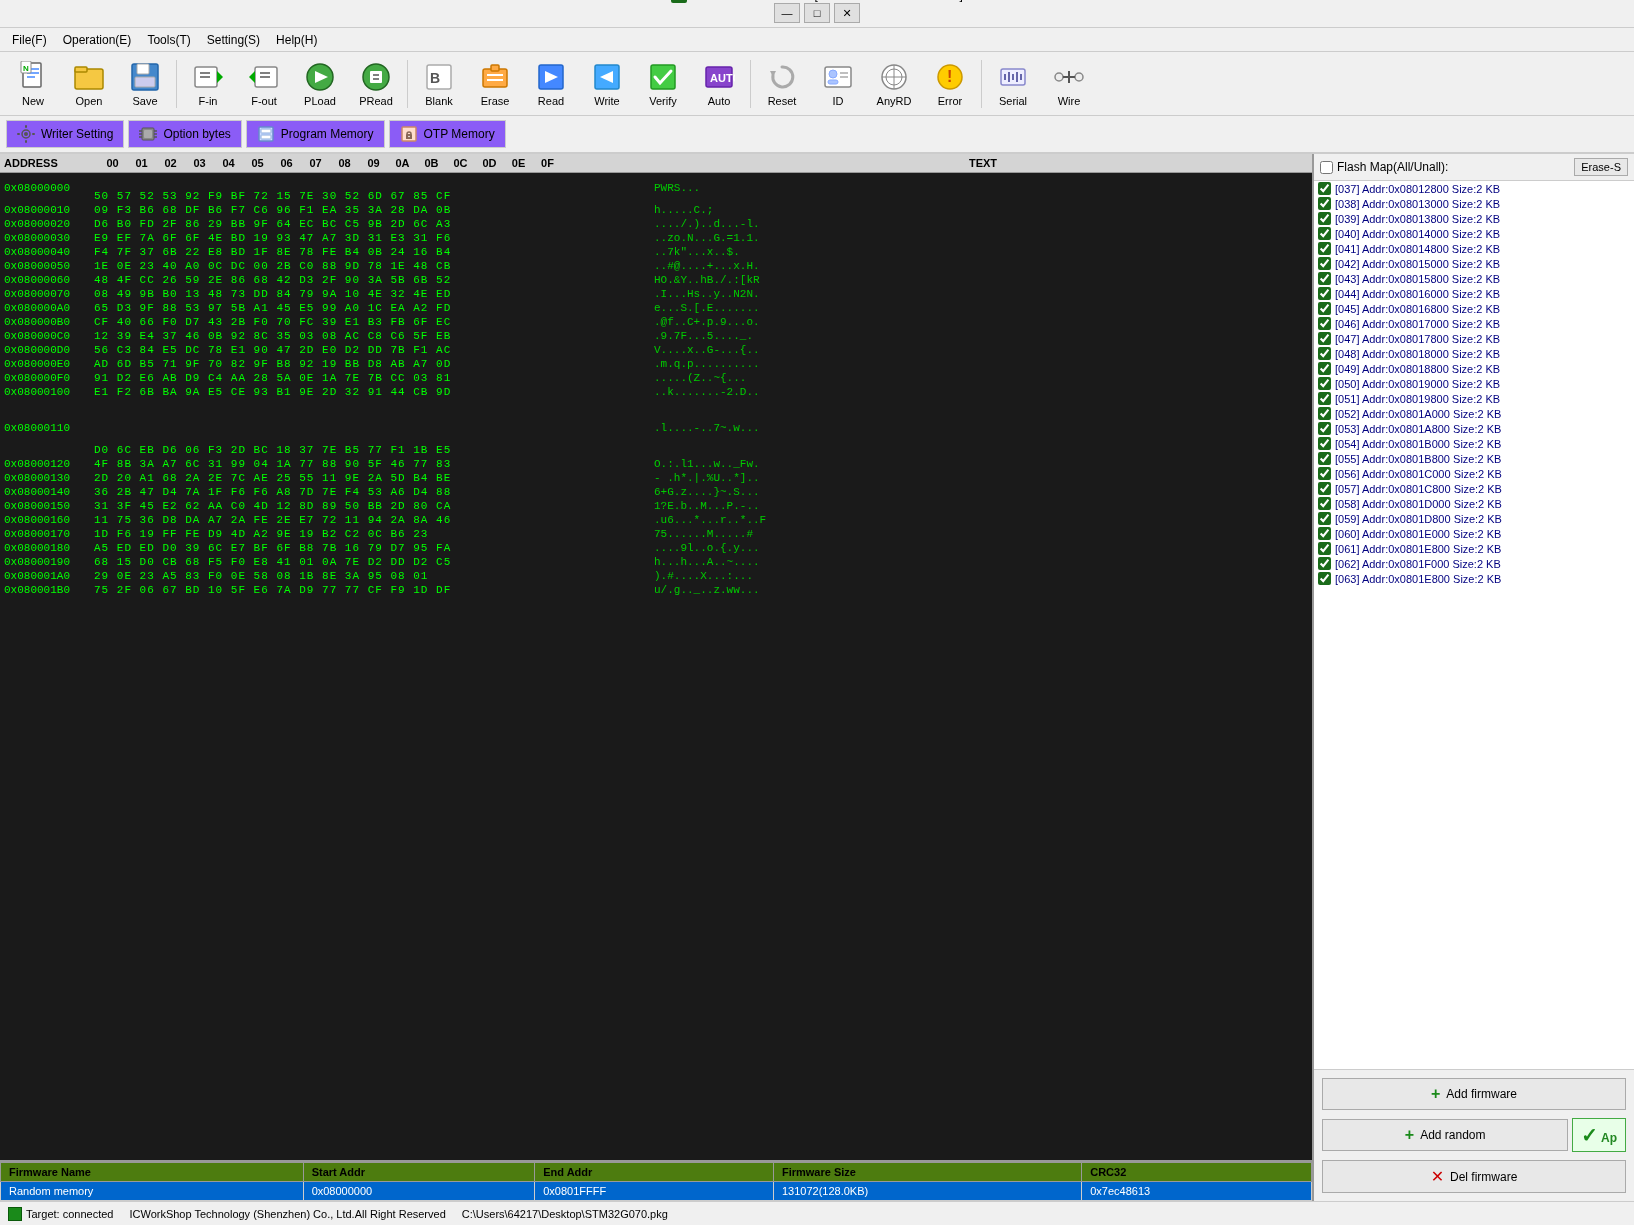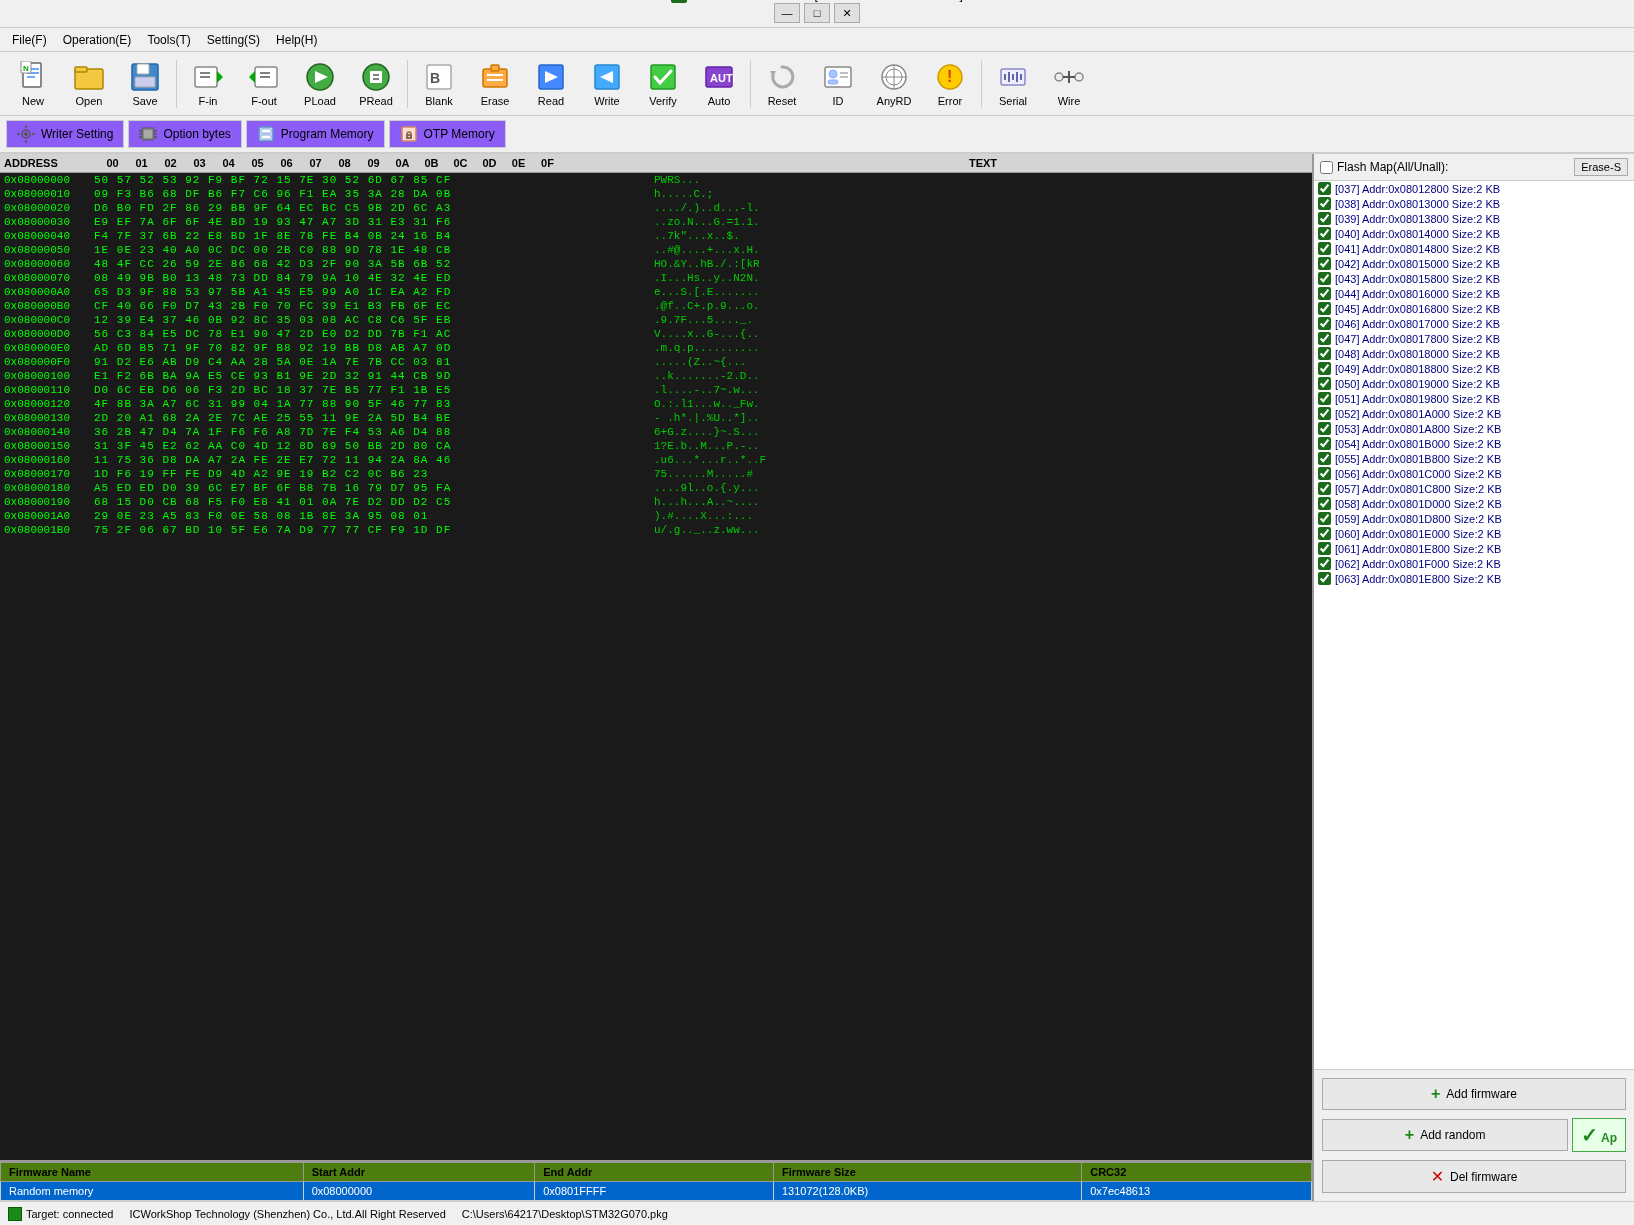--- a/index.html
+++ b/index.html
@@ -382,21 +382,21 @@
           <span style="width:29px;text-align:center">0D</span>
           <span style="width:29px;text-align:center">0E</span>
           <span style="width:29px;text-align:center">0F</span>
       </span>
       <span style="flex:1;text-align:center">TEXT</span>
     </div>
 
     <div class="hex-body" id="hex-body">
     <div class="hex-row">
           <span class="addr-col">0x08000000</span>
-          <span class="hex-col" style="width:560px;">50 57 52 53 92 F9 BF 72 15 7E 30 52 6D 67 85 CF</span>
+          <span class="hex-col" style="width:560px;margin-top:16px;">50 57 52 53 92 F9 BF 72 15 7E 30 52 6D 67 85 CF</span>
           <span class="text-col">PWRS...</span>
         </div>
         <div class="hex-row">
           <span class="addr-col">0x08000010</span>
           <span class="hex-col" style="width:560px;">09 F3 B6 68 DF B6 F7 C6 96 F1 EA 35 3A 28 DA 0B</span>
           <span class="text-col">h.....C.;</span>
         </div>
         <div class="hex-row">
           <span class="addr-col">0x08000020</span>
           <span class="hex-col" style="width:560px;">D6 B0 FD 2F 86 29 BB 9F 64 EC BC C5 9B 2D 6C A3</span>
@@ -457,21 +457,21 @@
           <span class="hex-col" style="width:560px;">91 D2 E6 AB D9 C4 AA 28 5A 0E 1A 7E 7B CC 03 81</span>
           <span class="text-col">.....(Z..~{...</span>
         </div>
         <div class="hex-row">
           <span class="addr-col">0x08000100</span>
           <span class="hex-col" style="width:560px;">E1 F2 6B BA 9A E5 CE 93 B1 9E 2D 32 91 44 CB 9D</span>
           <span class="text-col">..k.......-2.D..</span>
         </div>
         <div class="hex-row">
           <span class="addr-col">0x08000110</span>
-          <span class="hex-col" style="width:560px;">D0 6C EB D6 06 F3 2D BC 18 37 7E B5 77 F1 1B E5</span>
+          <span class="hex-col" style="width:560px;margin-top:44px;">D0 6C EB D6 06 F3 2D BC 18 37 7E B5 77 F1 1B E5</span>
           <span class="text-col">.l....-..7~.w...</span>
         </div>
         <div class="hex-row">
           <span class="addr-col">0x08000120</span>
           <span class="hex-col" style="width:560px;">4F 8B 3A A7 6C 31 99 04 1A 77 88 90 5F 46 77 83</span>
           <span class="text-col">O.:.l1...w.._Fw.</span>
         </div>
         <div class="hex-row">
           <span class="addr-col">0x08000130</span>
           <span class="hex-col" style="width:560px;">2D 20 A1 68 2A 2E 7C AE 25 55 11 9E 2A 5D B4 BE</span>

